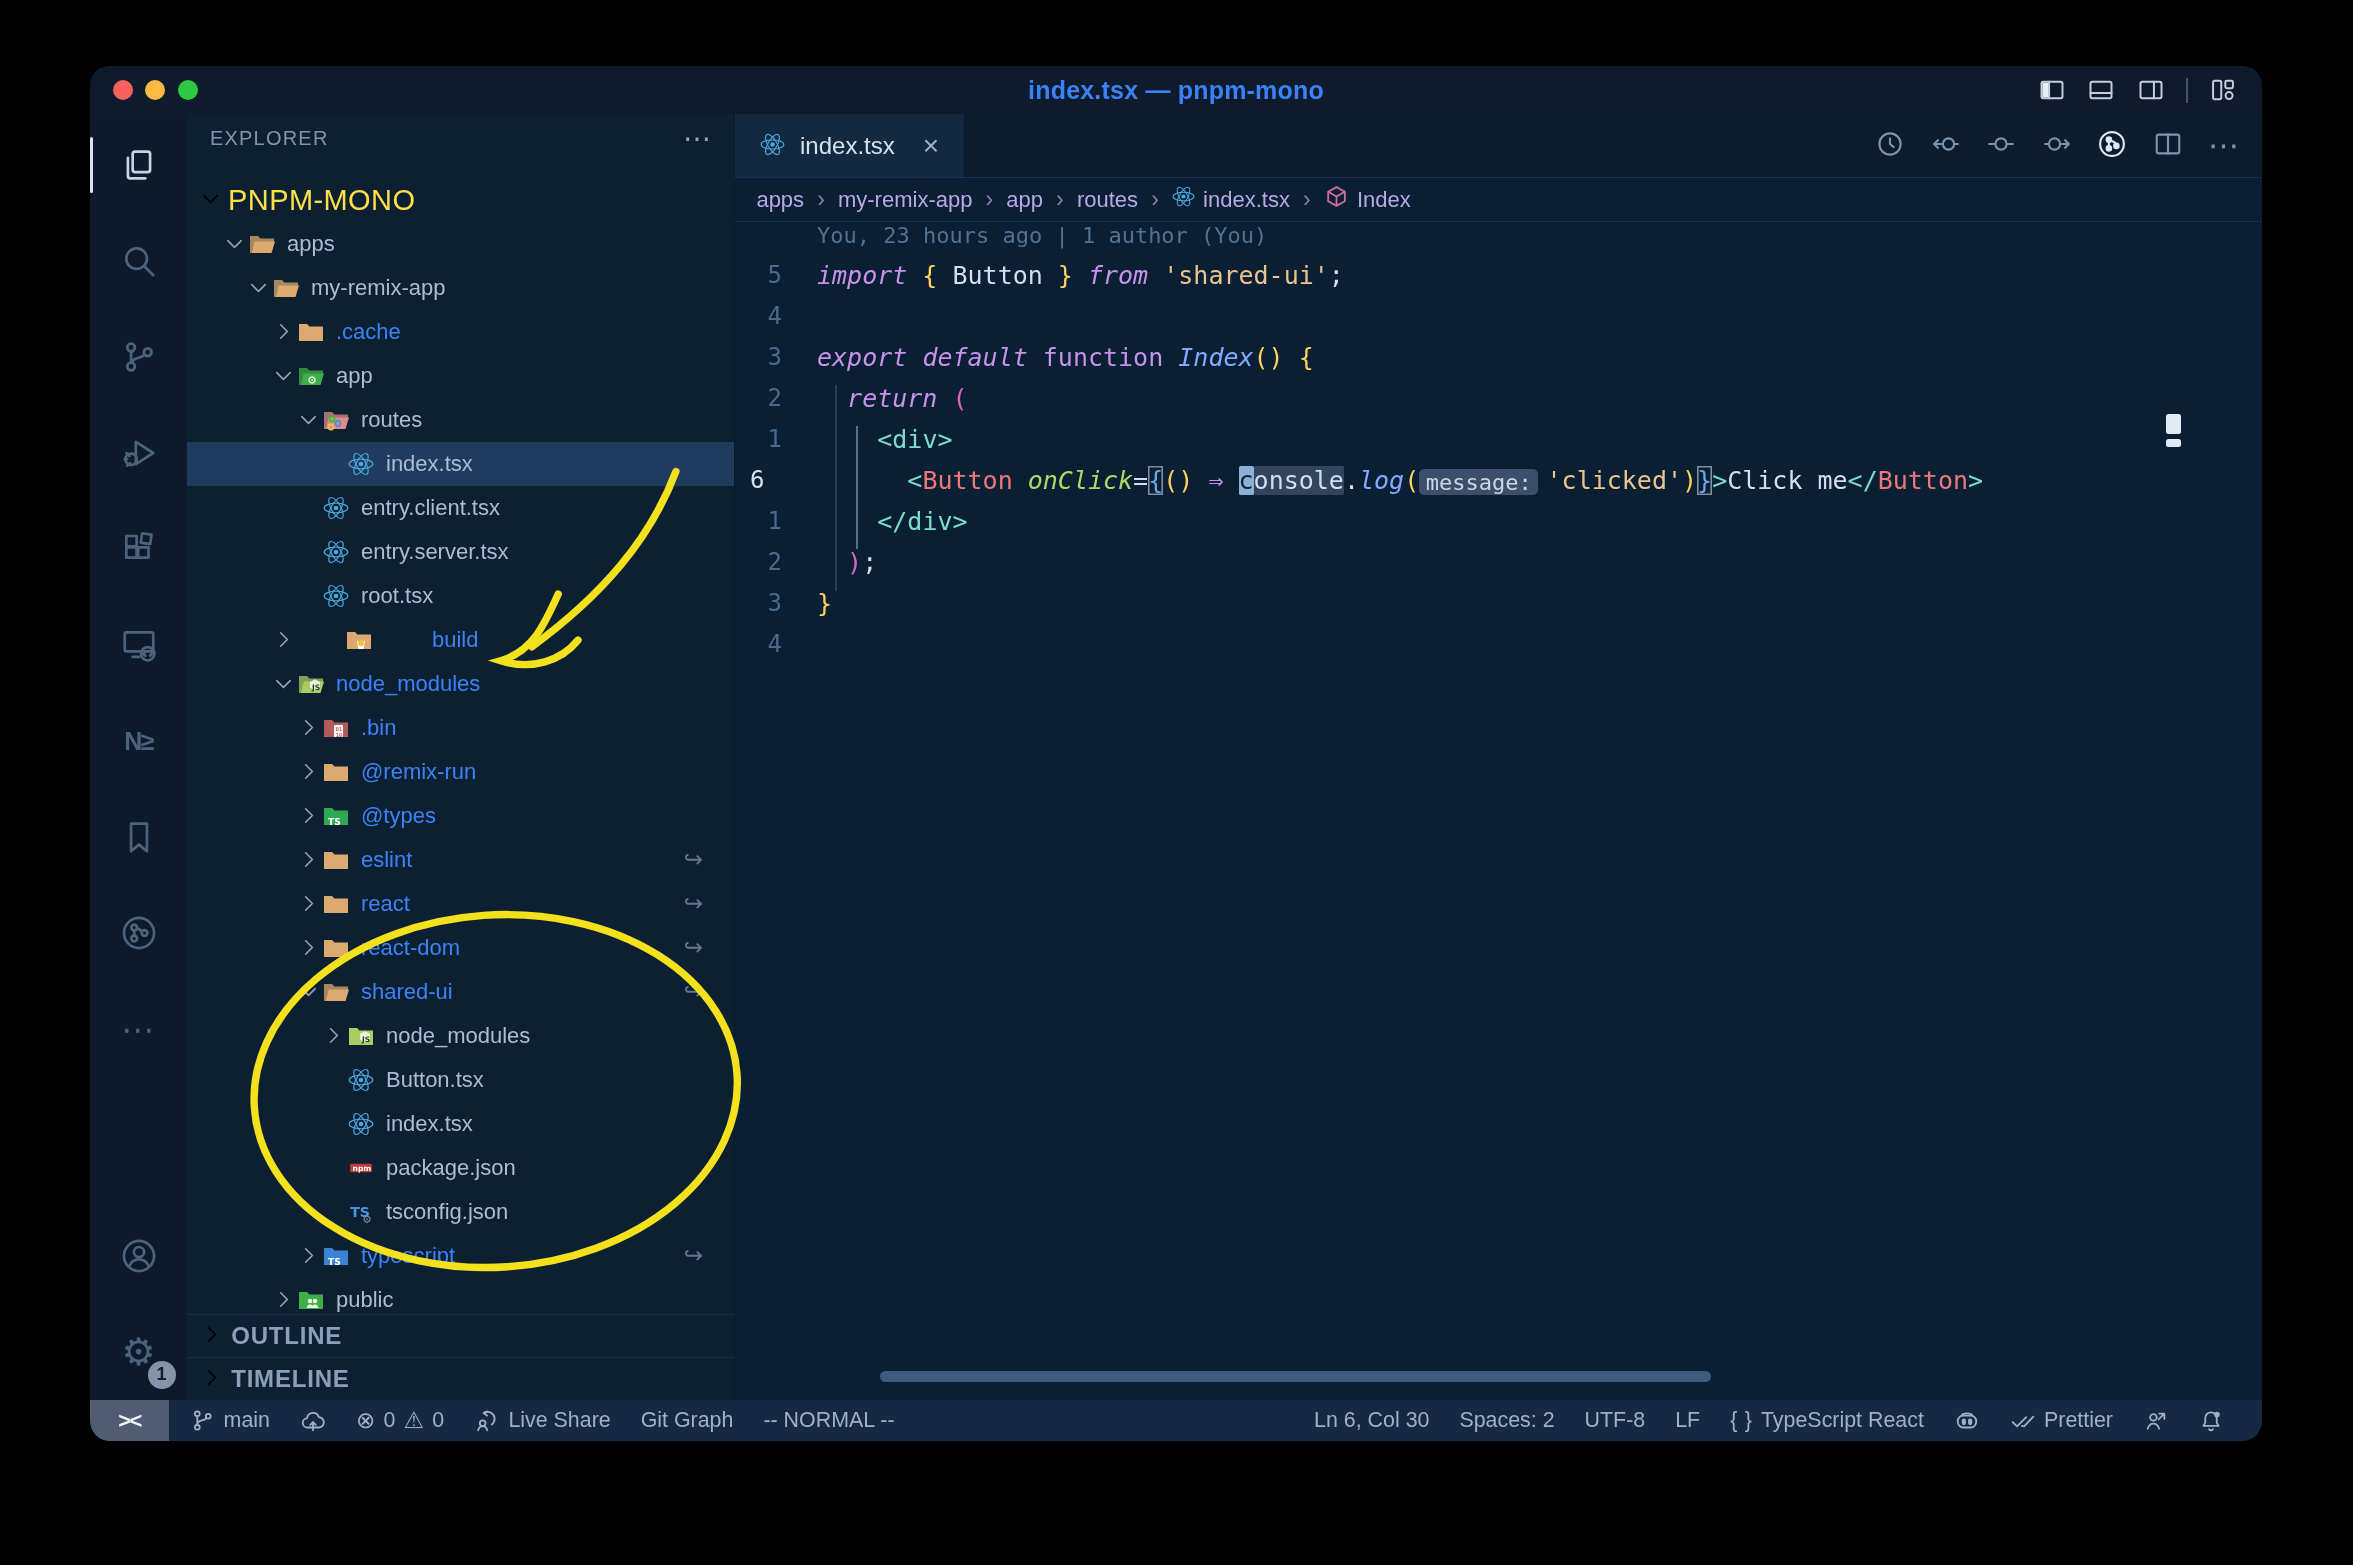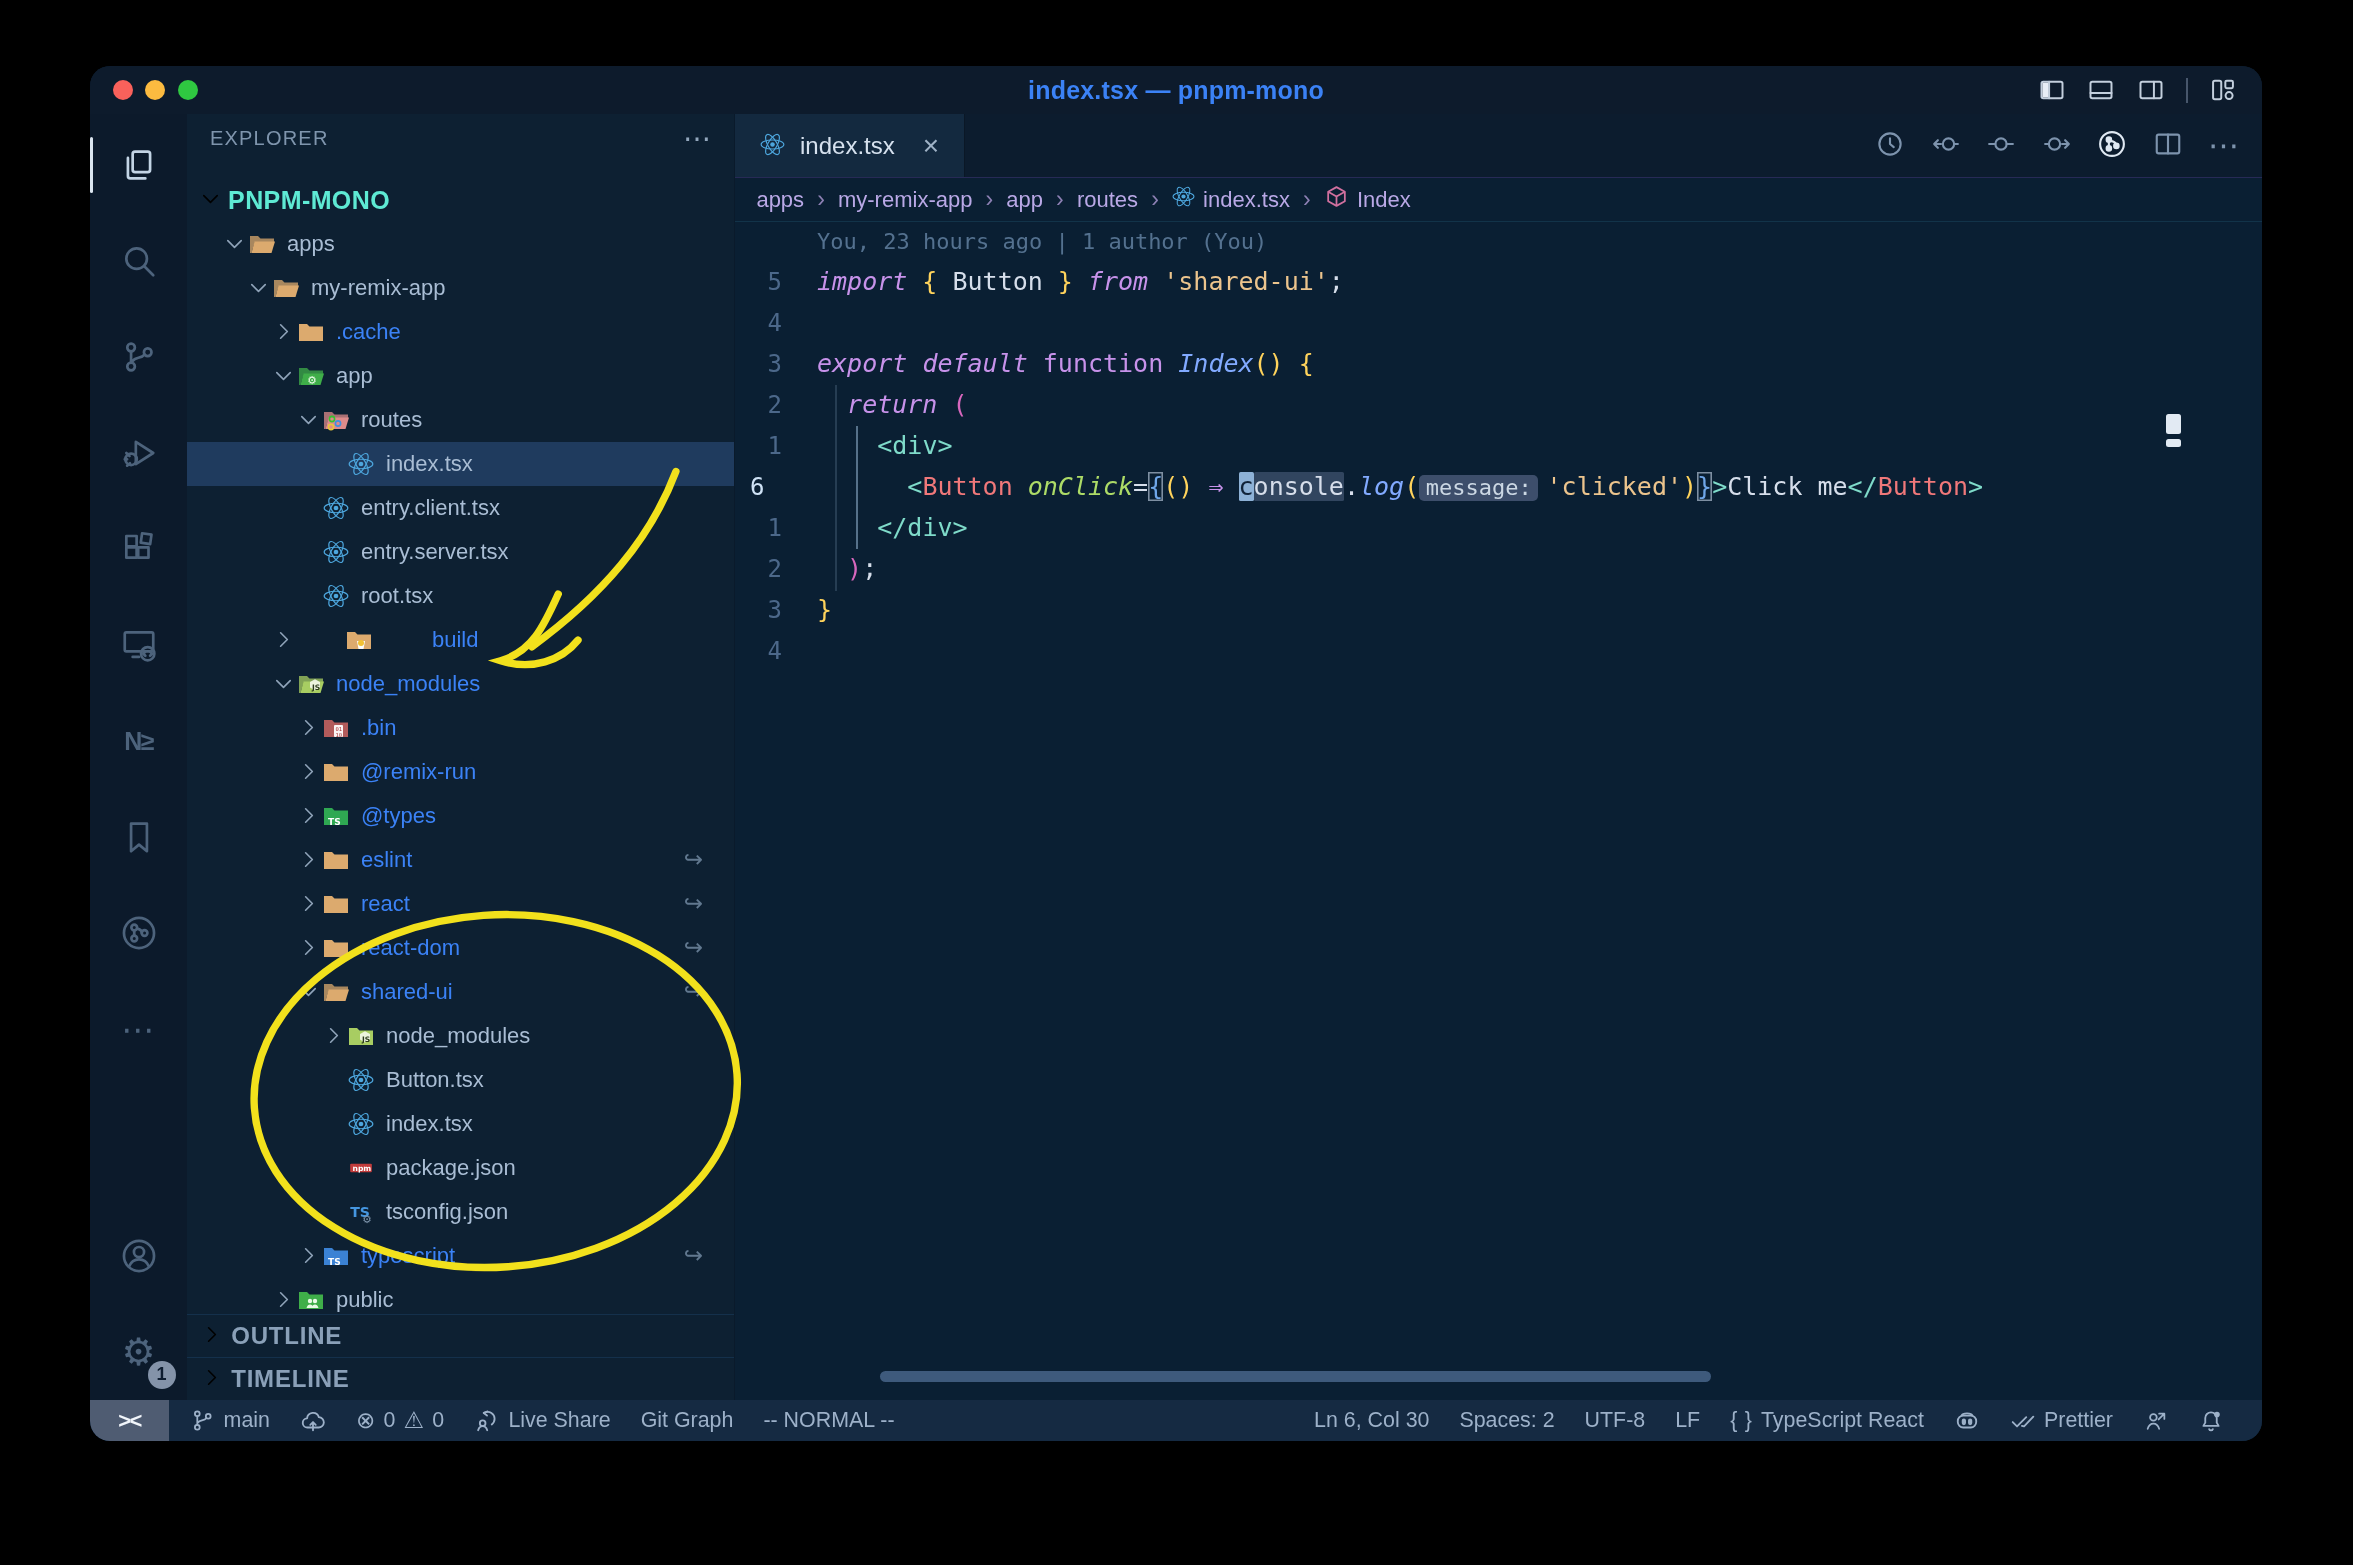--- a/index.html
+++ b/index.html
@@ -30,21 +30,21 @@
   .act-bottom{margin-top:auto}
   .badge{position:absolute;right:11.5px;bottom:11.5px;min-width:28px;height:28px;border-radius:14px;
          background:#8493a9;color:#0e1d31;font-size:18px;font-weight:700;display:flex;
          align-items:center;justify-content:center}
   .sidebar{width:547px;background:var(--sidebar-bg);flex:none;position:relative;
            border-right:1.6px solid #0a1a2b}
   .sb-header{height:49px;display:flex;align-items:center;padding:0 23px;justify-content:space-between}
   .sb-header .t{font-size:20px;letter-spacing:1.2px;color:#7f95ad}
   .sb-header .more{font-size:28px;color:#93a7bd;line-height:0}
   .project-row{height:38px;margin-top:18px;display:flex;align-items:center;padding-left:11.5px;gap:6.6px}
-  .project-row .lbl{font-size:25px;font-weight:700;color:#5eead4;letter-spacing:0.4px}
+  .project-row .lbl{font-size:29px;font-weight:400;color:#fde047;letter-spacing:0.4px}
   .tree{margin-top:2.5px}
   .trow{height:44px;display:flex;align-items:center;position:relative;font-size:22px;color:#a9bdd4}
   .trow.sel{background:#1f3b5e}
   .trow .chev,.trow .chevsp{width:26px;flex:none;display:flex;align-items:center;justify-content:center;color:#8fa3b9}
   .trow .ticon{width:30px;height:28px;flex:none;margin-right:10px;display:flex;align-items:center;justify-content:center;position:relative}
   .trow .tlabel{white-space:nowrap}
   .trow .tlabel.dim{color:#3b82f6}
   .trow .symlink{position:absolute;right:31px;color:#61788f;font-size:23px}
   .sections{position:absolute;left:0;right:0;bottom:0}
   .sec-row{height:42px;border-top:1.6px solid #14304b;display:flex;align-items:center;padding-left:13px;gap:8.2px}
@@ -57,21 +57,21 @@
        border-right:0.8px solid #0a1726;height:100%}
   .tab .lbl{font-size:24px;color:#d6e1ee}
   .tab .close{font-size:28px;color:#9fb2c6;margin-left:13px;line-height:0}
   .ed-actions{position:absolute;right:21.4px;top:0;height:63px;display:flex;align-items:center;gap:25.5px;color:#7d93ad}
   .ed-actions .bright{color:#dfe8f2}
   .breadcrumbs{height:43px;display:flex;align-items:center;padding-left:21.4px;gap:11.5px;
                border-bottom:1.6px solid #123349;font-size:22px;color:#b9a8e6}
   .bc-sep{color:#8d80b4;font-size:23px;padding:0 1.6px}
   .bc-item{display:flex;align-items:center;gap:8.2px}
   .codearea{position:absolute;top:106px;left:0;right:0;bottom:0;overflow:hidden}
-  .cline{height:41px;display:flex;align-items:center;white-space:pre;
+  .cline{height:41px;display:flex;align-items:flex-start;white-space:pre;
          font-family:"DejaVu Sans Mono","Liberation Mono",monospace;font-size:25px}
   .gut{width:82px;flex:none;text-align:right;padding-right:35px;box-sizing:border-box;
        color:#4c688a;font-size:24px}
   .gut.cur{text-align:left;padding-left:15px;color:#cfe2f6}
   .ctext{flex:1;white-space:pre}
   .tk-kw{color:var(--kw);font-style:italic}
   .tk-kwu{color:var(--kw)}
   .tk-fn{color:var(--fn);font-style:italic}
   .tk-attr{color:var(--attr);font-style:italic}
   .tk-comp{color:var(--comp)}

